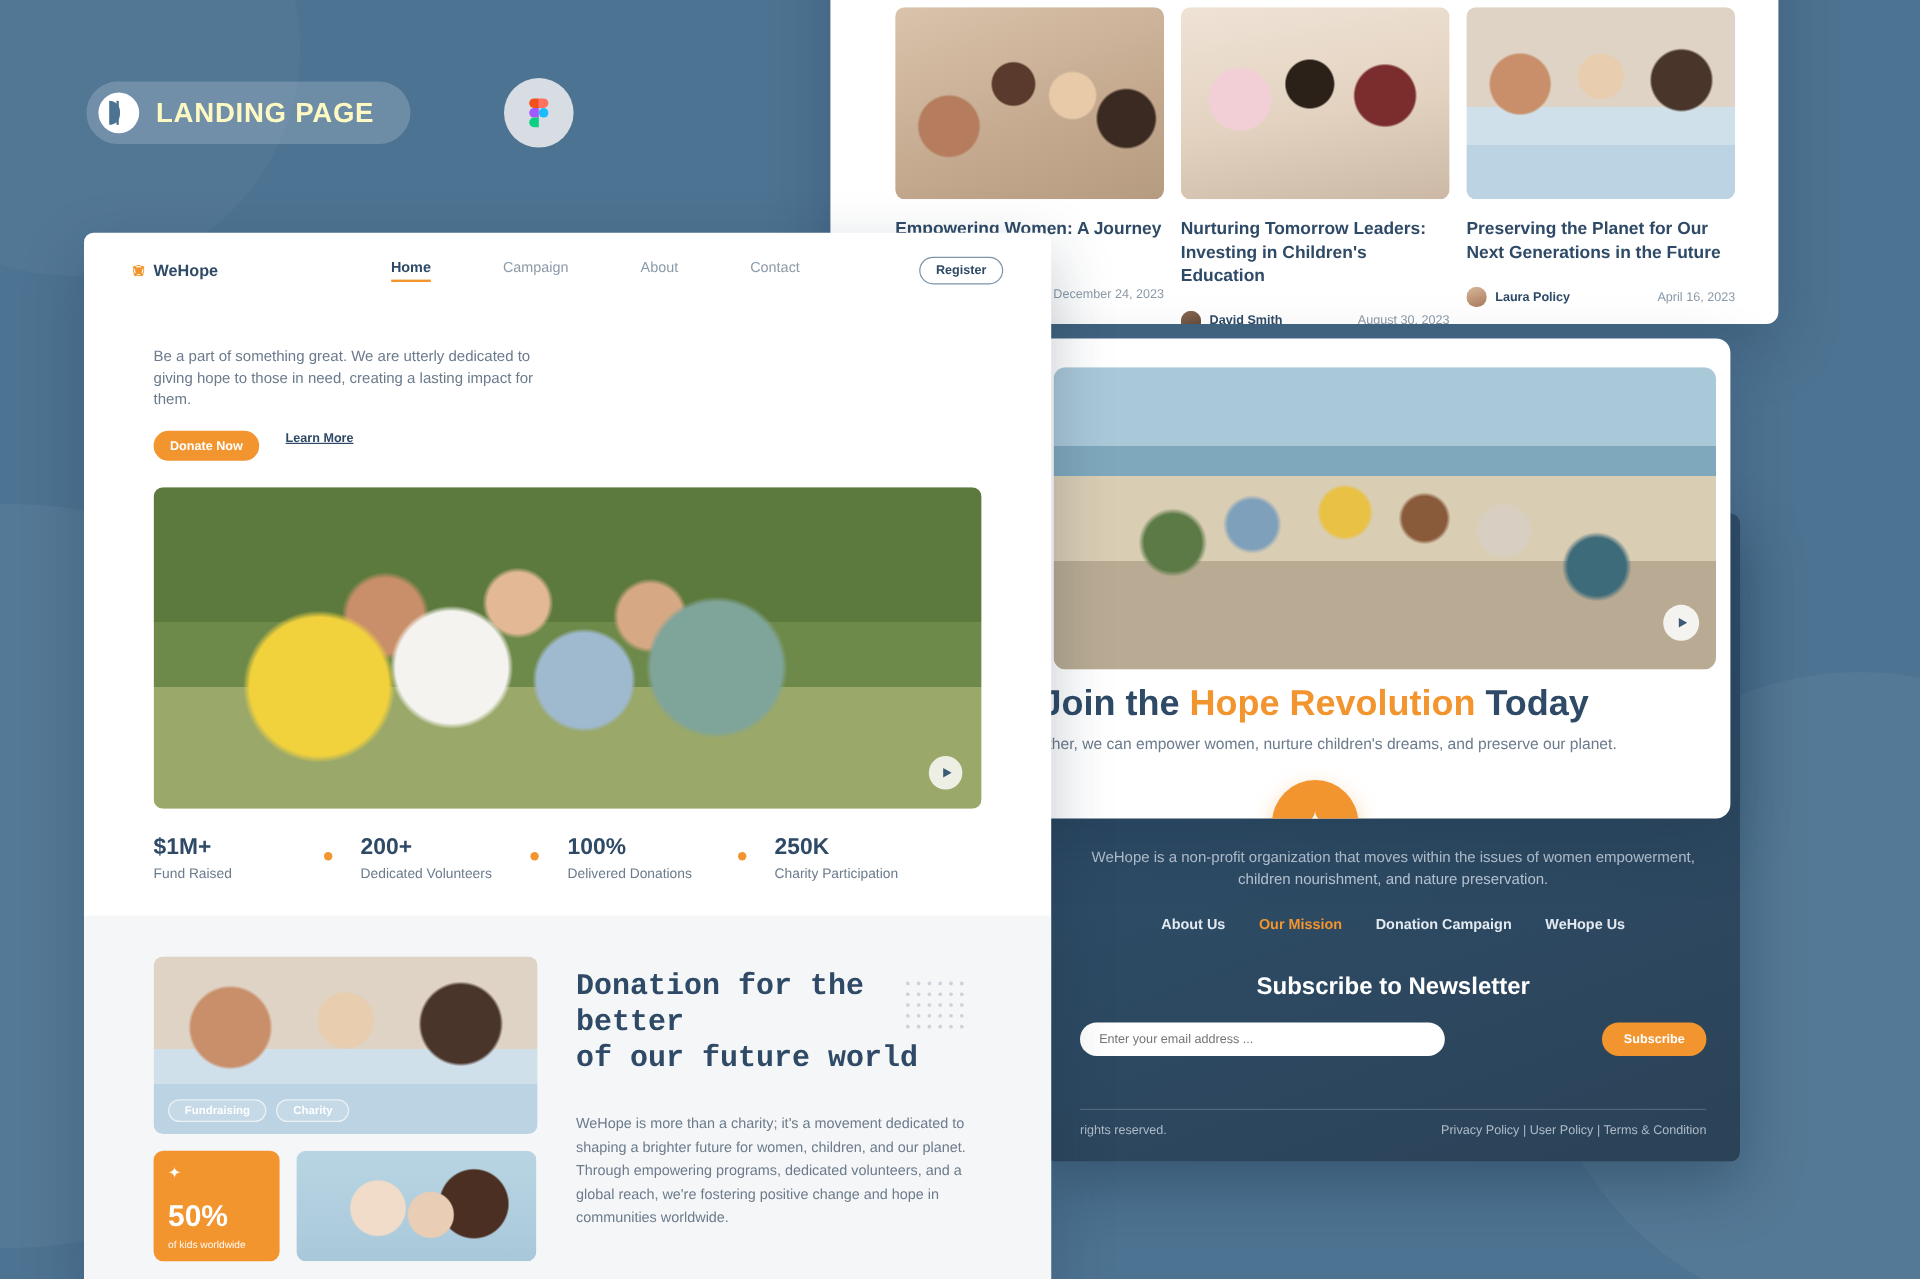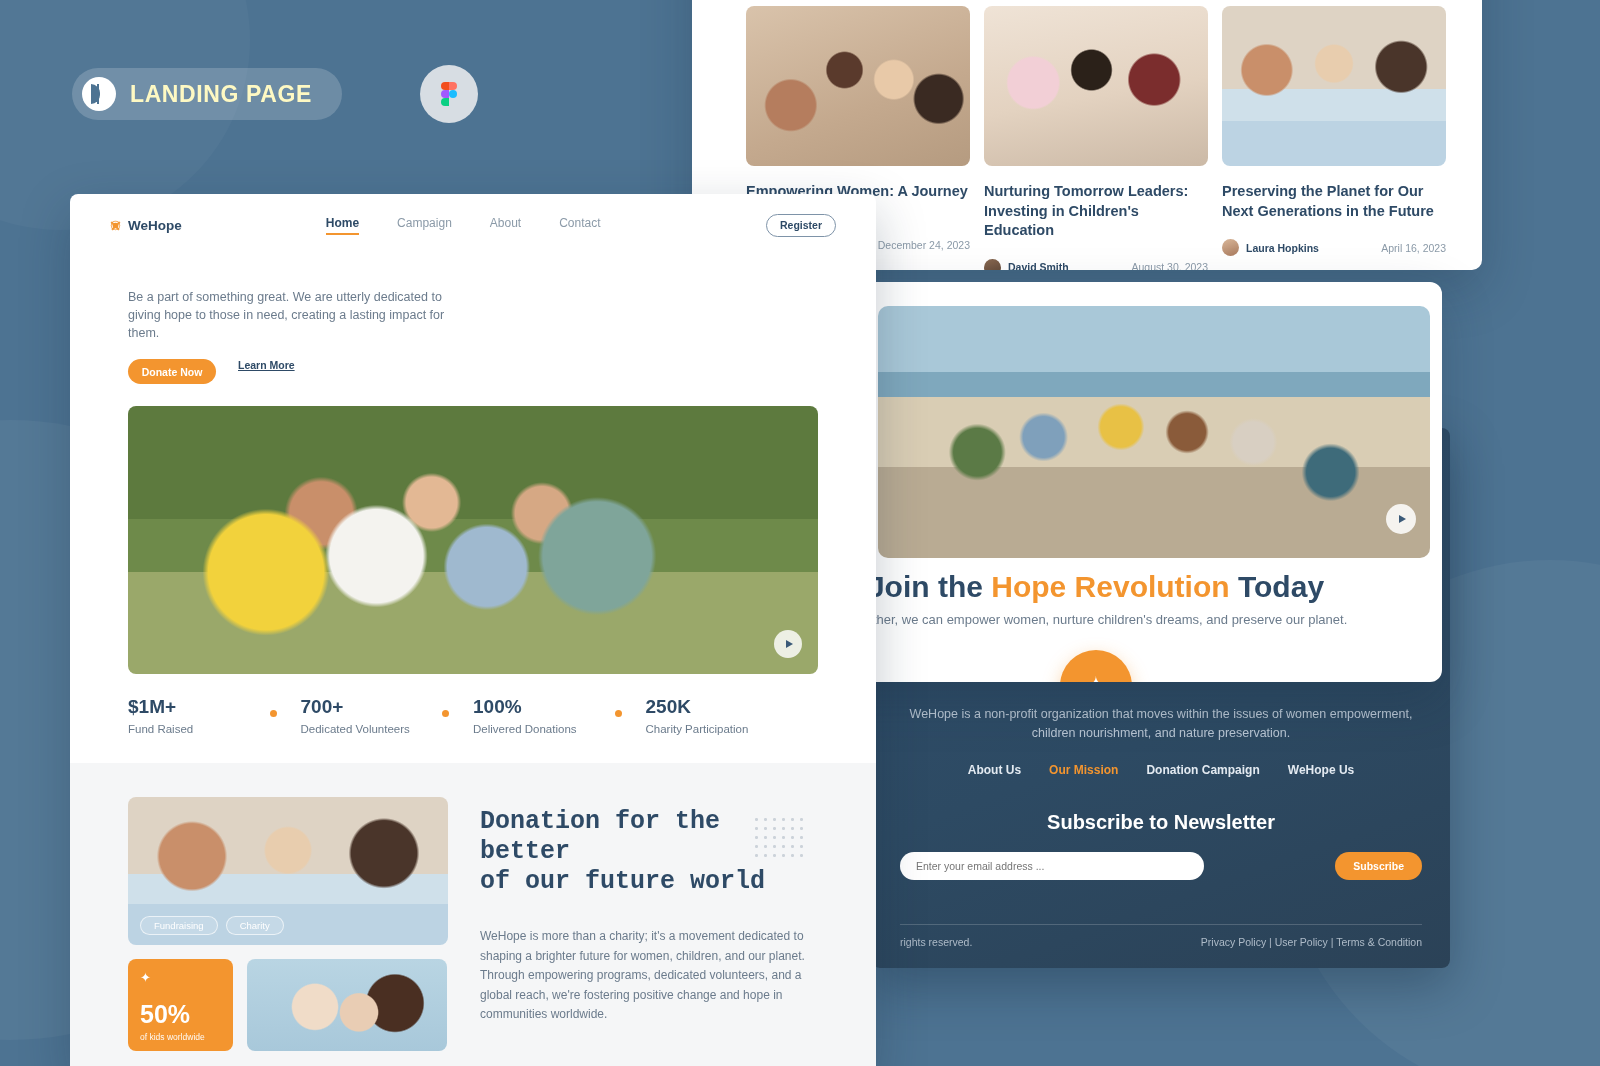--- a/index.html
+++ b/index.html
@@ -144,21 +144,21 @@
     transform: scale(0.52);
   }
   .brand-icon::after {
     content: ""; position: absolute; inset: 0;
     background:
       linear-gradient(#f3952f,#f3952f) center/2px 11px no-repeat,
       linear-gradient(#f3952f,#f3952f) center/11px 2px no-repeat;
     transform: rotate(45deg);
     opacity: 0.95;
   }
-  .mc-menu { display: flex; gap: 38px; margin-left: 144px; }
+  .mc-menu { display: flex; gap: 60px; margin-left: 144px; }
   .mc-menu a { font-size: 12px; color: #8b9aa8; text-decoration: none; position: relative; padding-bottom: 5px; }
   .mc-menu a.active { color: #2e4a66; font-weight: bold; }
   .mc-menu a.active::after {
     content: ""; position: absolute; left: 0; right: 0; bottom: 0;
     height: 2px; background: #f3952f;
   }
   .register-btn {
     margin-left: auto; width: 70px; height: 23px; border-radius: 12px;
     border: 1px solid #7e93a8; background: #fff; color: #2e4a66;
     font-size: 10.5px; font-weight: bold; cursor: pointer;
@@ -208,21 +208,21 @@
 
   .section-2 { margin-top: 28px; background: #f5f6f7; height: 320px; position: relative; }
   .s2-inner { display: flex; padding: 34px 56px 0 58px; gap: 32px; }
   .s2-left { width: 320px; }
   .s2-img-main { width: 320px; height: 148px; border-radius: 8px; overflow: hidden; position: relative; }
   .tag-row { position: absolute; left: 12px; bottom: 10px; display: flex; gap: 8px; }
   .tag {
     height: 19px; padding: 0 13px; border-radius: 10px;
     border: 1px solid rgba(255,255,255,0.65);
     background: rgba(255,255,255,0.14);
-    color: #fff; font-size: 9.5px; font-weight: normal;
+    color: #fff; font-size: 9.5px; font-weight: bold;
     display: flex; align-items: center;
   }
   .s2-row2 { margin-top: 14px; display: flex; gap: 14px; }
   .stat-card {
     width: 105px; height: 92px; border-radius: 8px; background: #f3952f;
     padding: 12px 12px 0 12px; color: #fff; position: relative;
   }
   .sc-icon { font-size: 13px; line-height: 1; }
   .sc-value { margin-top: 16px; font-size: 25px; font-weight: bold; }
   .sc-label { margin-top: 3px; font-size: 8.5px; opacity: 0.95; }
@@ -352,21 +352,21 @@
     <div class="blog-card">
       <div class="blog-img">
           <div class="ph ph-donation"></div>
         </div>
       <div class="blog-title">Preserving the Planet for Our Next Generations in the Future</div>
       <div class="blog-meta">
         <div class="blog-author">
           <span class="avatar">
               <span class="ph ph-av2"></span>
             </span>
-          <span class="author-name">Laura Hopkins</span>
+          <span class="author-name">Laura Policy</span>
         </div>
         <div class="blog-date">April 16, 2023</div>
       </div>
     </div>
 
   </div>
 </div>
 
 <div class="footer-panel">
   <div class="footer-inner">
@@ -439,21 +439,21 @@
       </div>
   </div>
 
   <div class="stats">
     <div class="stat">
       <div class="stat-value">$1M+</div>
       <div class="stat-label">Fund Raised</div>
       <span class="stat-dot"></span>
     </div>
     <div class="stat">
-      <div class="stat-value">700+</div>
+      <div class="stat-value">200+</div>
       <div class="stat-label">Dedicated Volunteers</div>
       <span class="stat-dot"></span>
     </div>
     <div class="stat">
       <div class="stat-value">100%</div>
       <div class="stat-label">Delivered Donations</div>
       <span class="stat-dot"></span>
     </div>
     <div class="stat">
       <div class="stat-value">250K</div>

